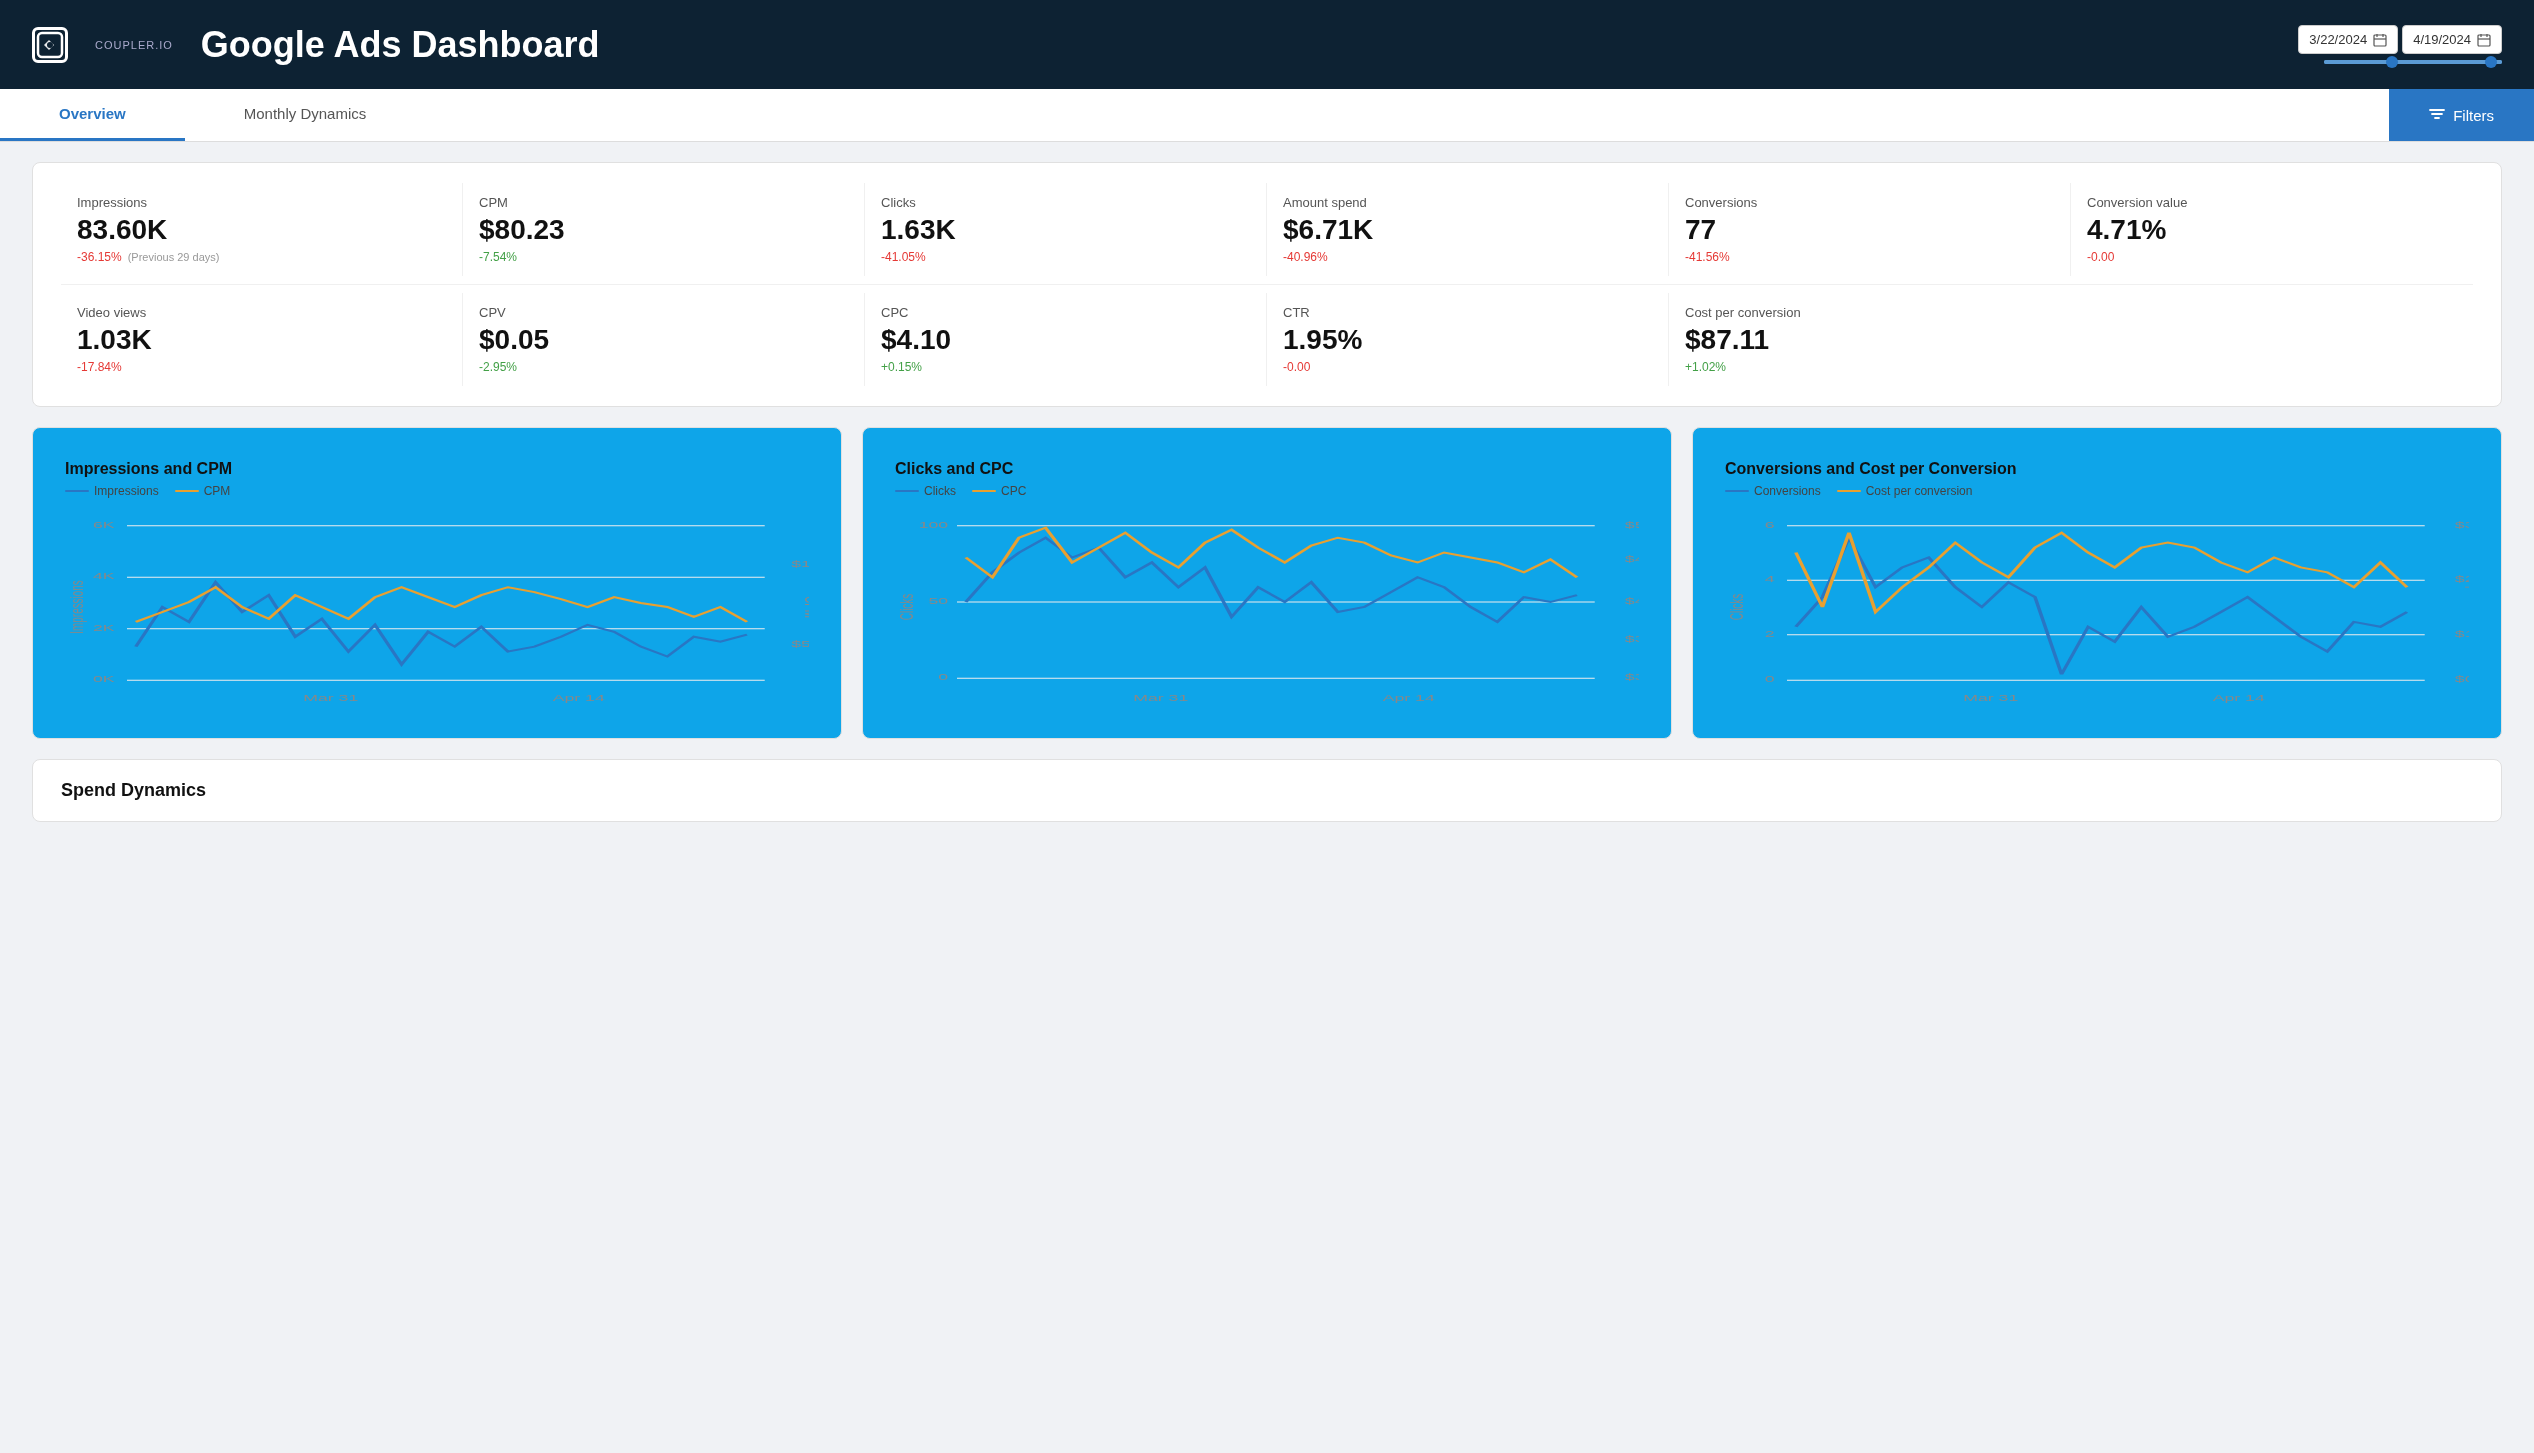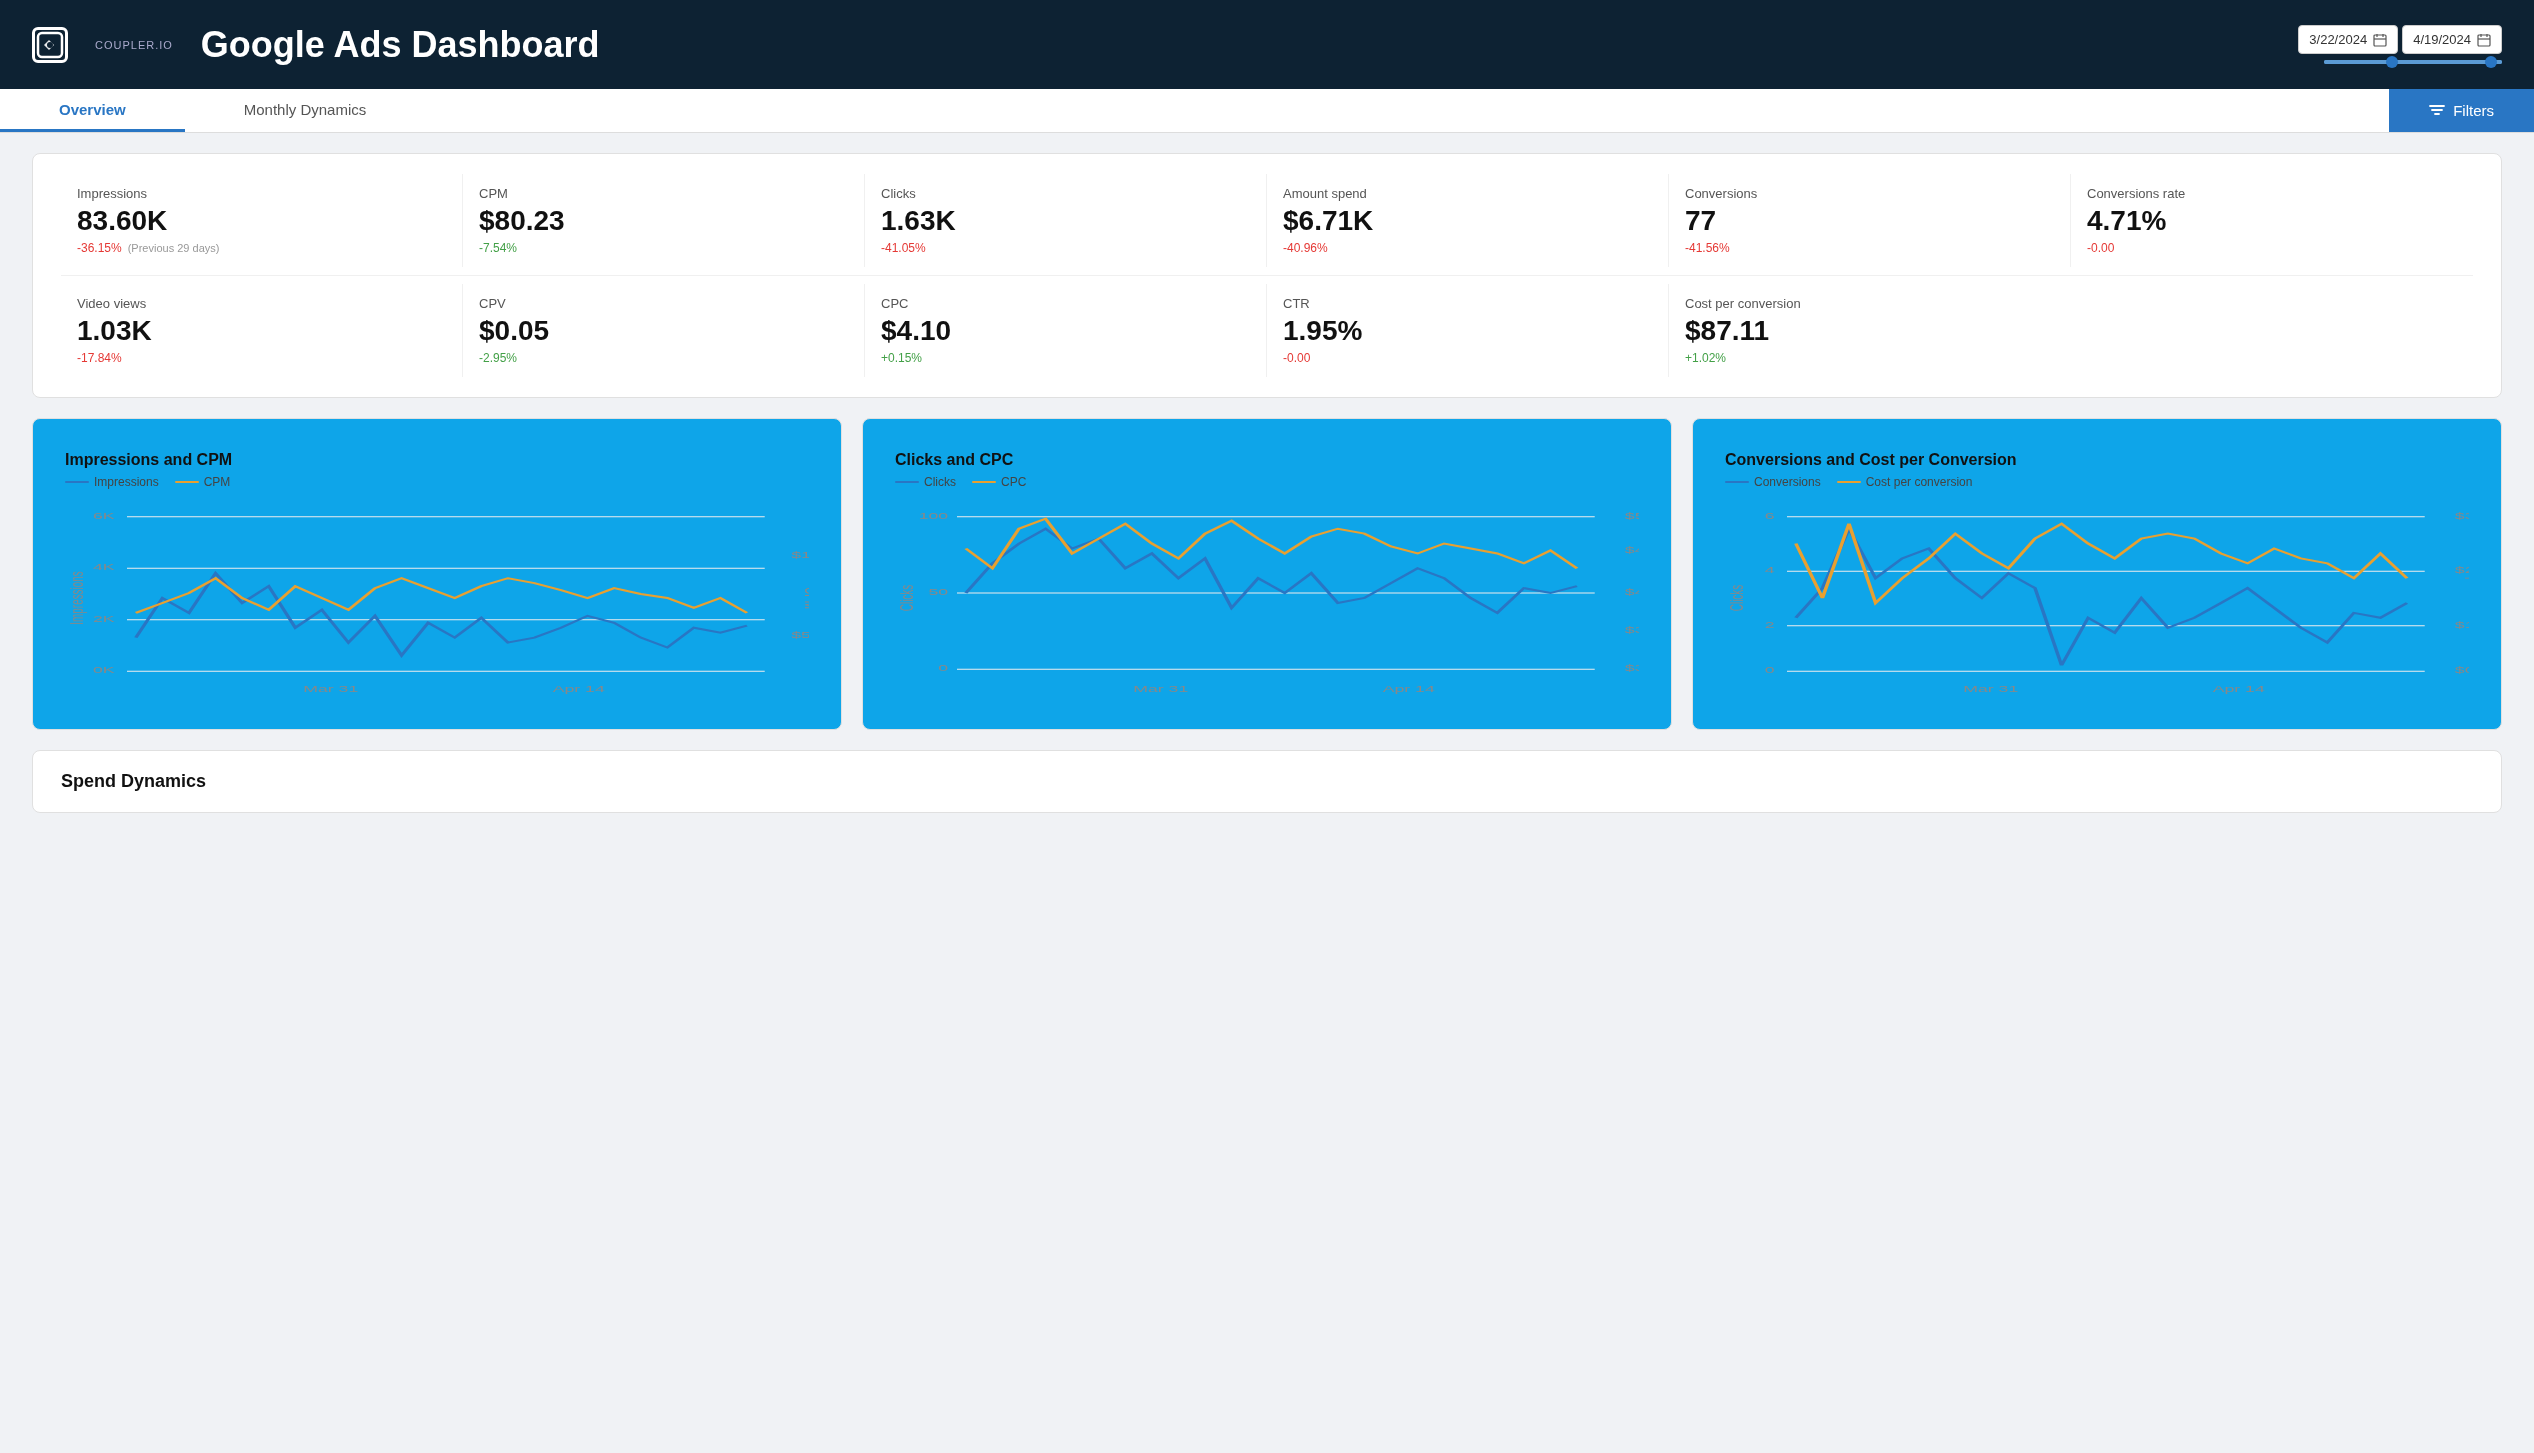--- a/index.html
+++ b/index.html
@@ -54,21 +54,21 @@
       align-items: center;
       gap: 6px;
     }
 
     
     .nav-bar {
       background: white;
       display: flex;
       align-items: stretch;
       border-bottom: 1px solid #ddd;
-      height: 44px;
+      height: 53px;
     }
     .nav-tab {
       display: flex;
       align-items: center;
       justify-content: center;
       padding: 0 59px;
       font-size: 15px;
       cursor: pointer;
       color: #555;
       font-weight: 500;
@@ -325,21 +325,21 @@
         </div>
       </div>
       <div class="stat-item">
         <div class="stat-label">Conversions</div>
         <div class="stat-value">77</div>
         <div class="stat-change">
           <span class="change-neg">-41.56%</span>
         </div>
       </div>
       <div class="stat-item">
-        <div class="stat-label">Conversions rate</div>
+        <div class="stat-label">Conversion value</div>
         <div class="stat-value">4.71%</div>
         <div class="stat-change">
           <span class="change-neg">-0.00</span>
         </div>
       </div>
     </div>
     <div class="stats-divider"></div>
 
     <div class="stats-grid">
       <div class="stat-item">

